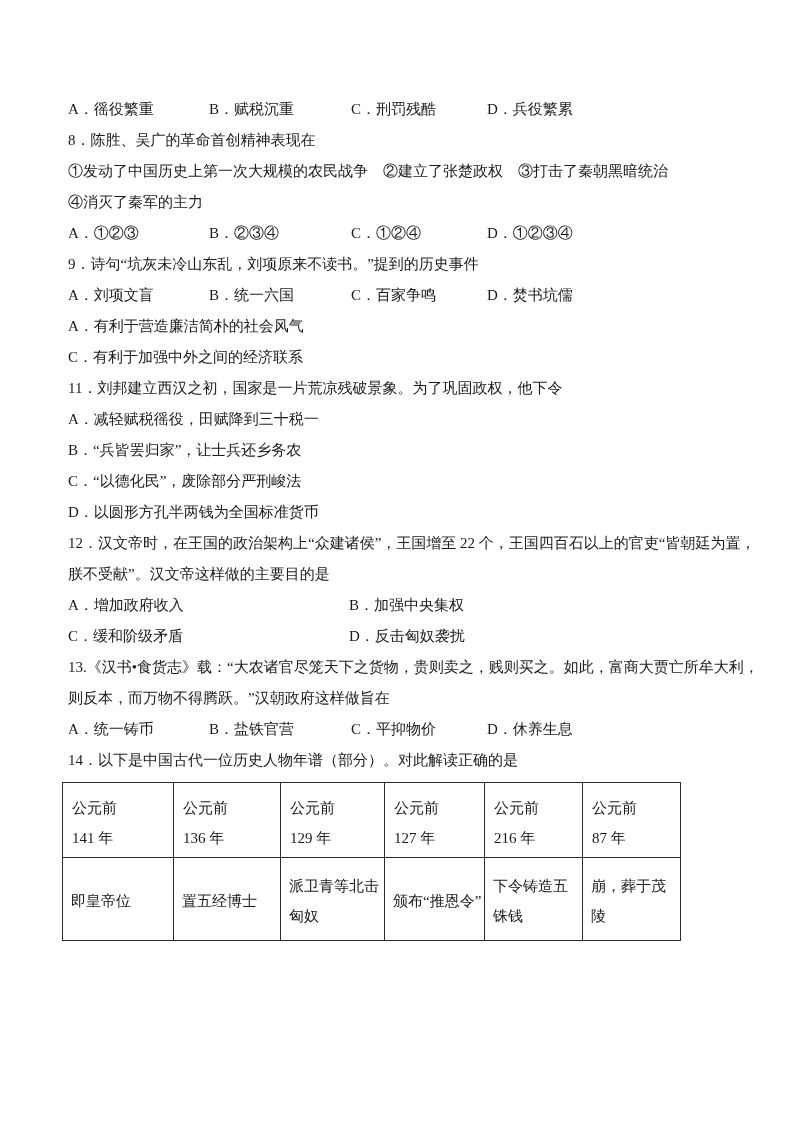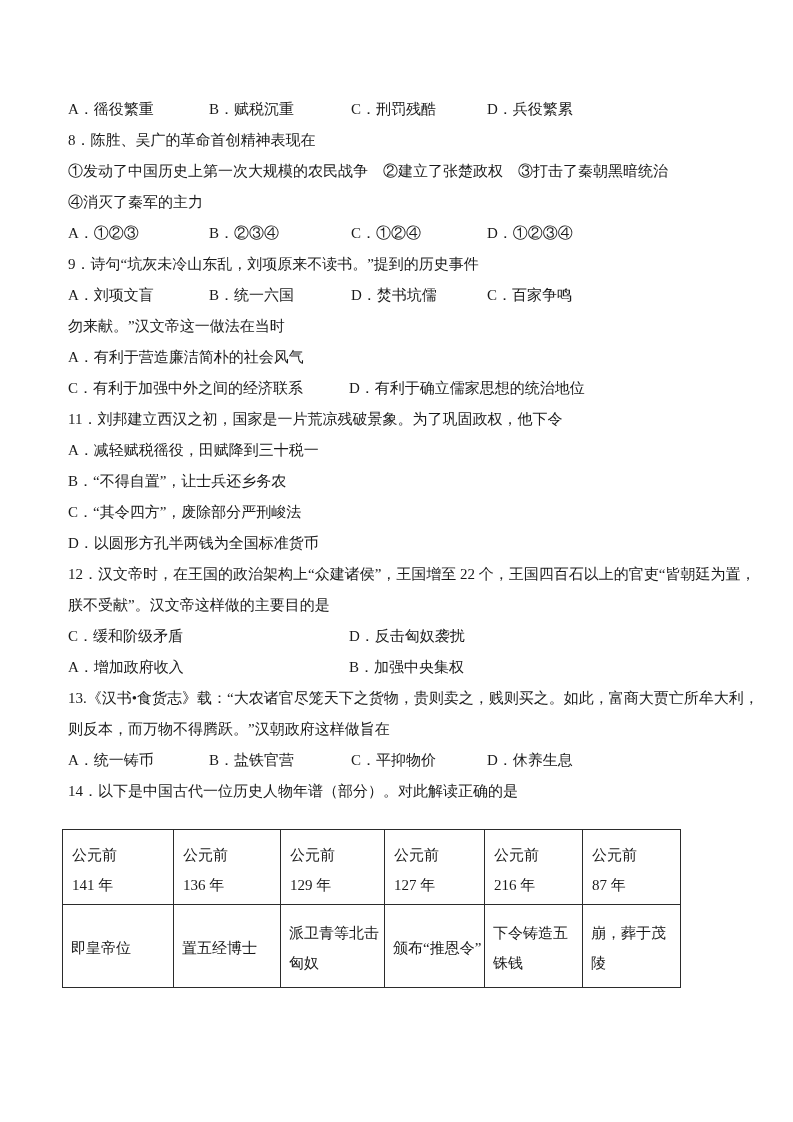--- a/index.html
+++ b/index.html
@@ -26,21 +26,21 @@
     grid-template-columns:141px 142px 136px auto;
   }
   .opt2 {
     display:grid;
     grid-template-columns:281px auto;
   }
   table.timeline {
     border-collapse:collapse;
     table-layout:fixed;
     width:618px;
-    margin-top:22px;
+    margin-top:6px;
     margin-left:-6px;
     border-radius:11px;
   }
   table.timeline td {
     border:1px solid #2b2b2b;
     font-size:15px;
     line-height:30px;
     overflow:hidden;
   }
   tr.trow1 td { height:75px; vertical-align:top; padding:10px 3px 0 9px; }
@@ -78,48 +78,46 @@
       <span>A．①②③</span>
       <span>B．②③④</span>
       <span>C．①②④</span>
       <span>D．①②③④</span>
     </div>
 
     <div class="line">9．诗句“坑灰未冷山东乱，刘项原来不读书。”提到的历史事件</div>
     <div class="line opt4">
       <span>A．刘项文盲</span>
       <span>B．统一六国</span>
+      <span>C．百家争鸣</span>
       <span>D．焚书坑儒</span>
-      <span>C．百家争鸣</span>
     </div>
 
-    <div class="line">勿来献。”汉文帝这一做法在当时</div>
     <div class="line opt2">
       <span>A．有利于营造廉洁简朴的社会风气</span>
     </div>
     <div class="line opt2">
       <span>C．有利于加强中外之间的经济联系</span>
-      <span>D．有利于确立儒家思想的统治地位</span>
     </div>
 
     <div class="line">11．刘邦建立西汉之初，国家是一片荒凉残破景象。为了巩固政权，他下令</div>
     <div class="line">A．减轻赋税徭役，田赋降到三十税一</div>
-    <div class="line">B．“不得自置”，让士兵还乡务农</div>
-    <div class="line">C．“其令四方”，废除部分严刑峻法</div>
+    <div class="line">B．“兵皆罢归家”，让士兵还乡务农</div>
+    <div class="line">C．“以德化民”，废除部分严刑峻法</div>
     <div class="line">D．以圆形方孔半两钱为全国标准货币</div>
 
     <div class="line">12．汉文帝时，在王国的政治架构上“众建诸侯”，王国增至 22 个，王国四百石以上的官吏“皆朝廷为置，</div>
     <div class="line">朕不受献”。汉文帝这样做的主要目的是</div>
     <div class="line opt2">
+      <span>A．增加政府收入</span>
+      <span>B．加强中央集权</span>
+    </div>
+    <div class="line opt2">
       <span>C．缓和阶级矛盾</span>
       <span>D．反击匈奴袭扰</span>
-    </div>
-    <div class="line opt2">
-      <span>A．增加政府收入</span>
-      <span>B．加强中央集权</span>
     </div>
 
     <div class="line">13.《汉书•食货志》载：“大农诸官尽笼天下之货物，贵则卖之，贱则买之。如此，富商大贾亡所牟大利，</div>
     <div class="line">则反本，而万物不得腾跃。”汉朝政府这样做旨在</div>
     <div class="line opt4">
       <span>A．统一铸币</span>
       <span>B．盐铁官营</span>
       <span>C．平抑物价</span>
       <span>D．休养生息</span>
     </div>

